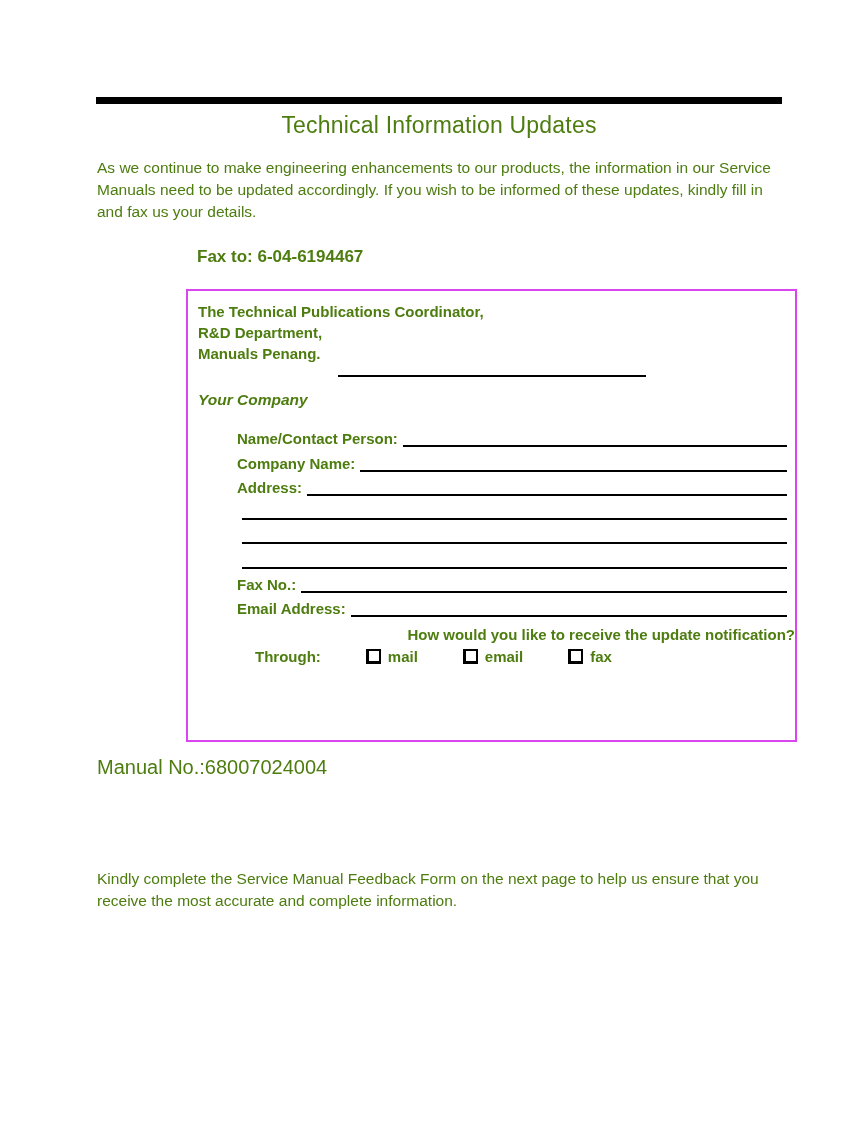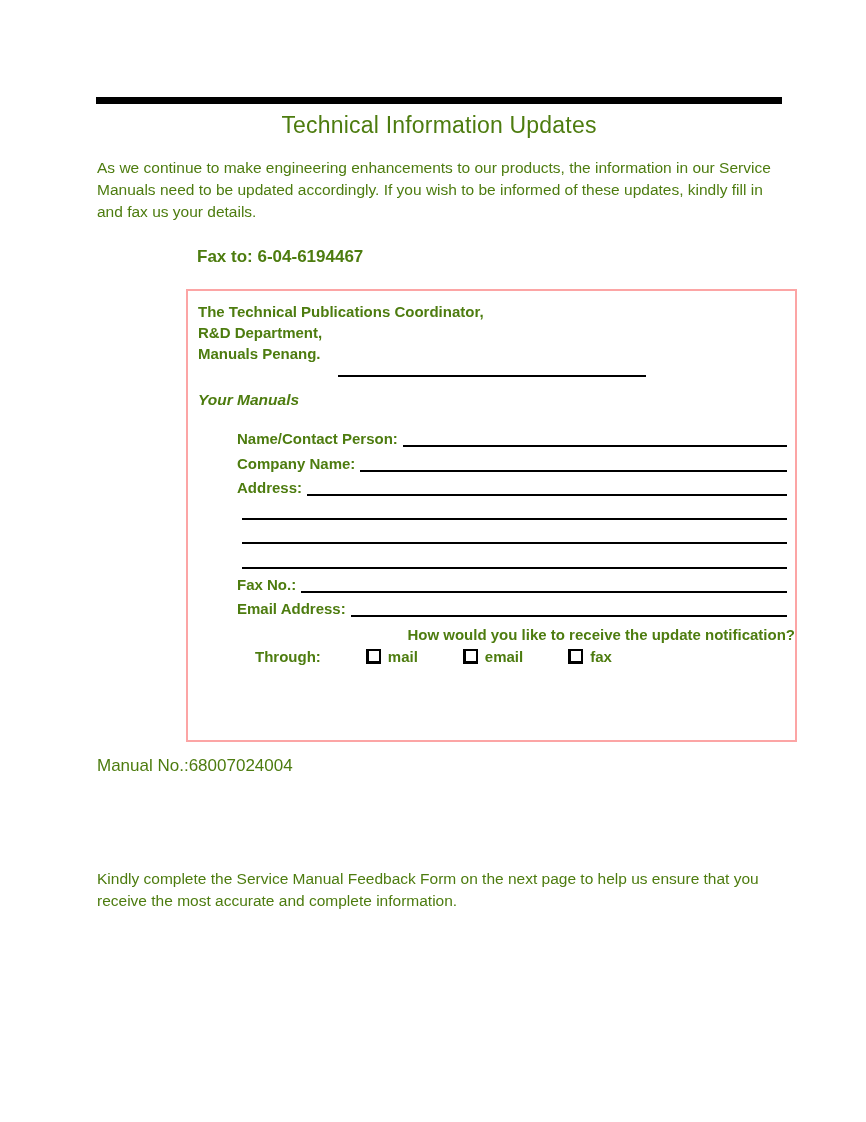--- a/index.html
+++ b/index.html
@@ -50,21 +50,21 @@
     top: 247px;
     font-size: 17px;
     font-weight: 700;
   }
   .formbox {
     position: absolute;
     left: 186px;
     top: 289px;
     width: 611px;
     height: 453px;
-    border: 2px solid #fca5a5;
+    border: 2px solid #d946ef;
     box-sizing: border-box;
   }
   .recipient {
     margin: 10px 0 0 10px;
     font-weight: 700;
     font-size: 15px;
     line-height: 21px;
   }
   .divider {
     width: 308px;
@@ -127,21 +127,21 @@
     border-style: solid;
     border-color: #000000;
     border-width: 2px 2px 3px 3px;
     margin-right: 7px;
     background: #ffffff;
   }
   .manual {
     position: absolute;
     left: 97px;
     top: 756px;
-    font-size: 17px;
+    font-size: 20px;
   }
   .footer {
     position: absolute;
     left: 97px;
     top: 868px;
     width: 682px;
     margin: 0;
     font-size: 15.5px;
     line-height: 1.45;
   }
@@ -162,21 +162,21 @@
   <div class="formbox">
 
     <div class="recipient">
       <div>The Technical Publications Coordinator,</div>
       <div>R&amp;D Department,</div>
       <div>Manuals Penang.</div>
     </div>
 
     <div class="divider"></div>
 
-    <div class="section-heading">Your Manuals</div>
+    <div class="section-heading">Your Company</div>
 
     <div class="fields">
       <div class="field-row">
         <span class="flabel">Name/Contact Person:</span>
         <span class="fline"></span>
       </div>
       <div class="field-row">
         <span class="flabel">Company Name:</span>
         <span class="fline"></span>
       </div>

